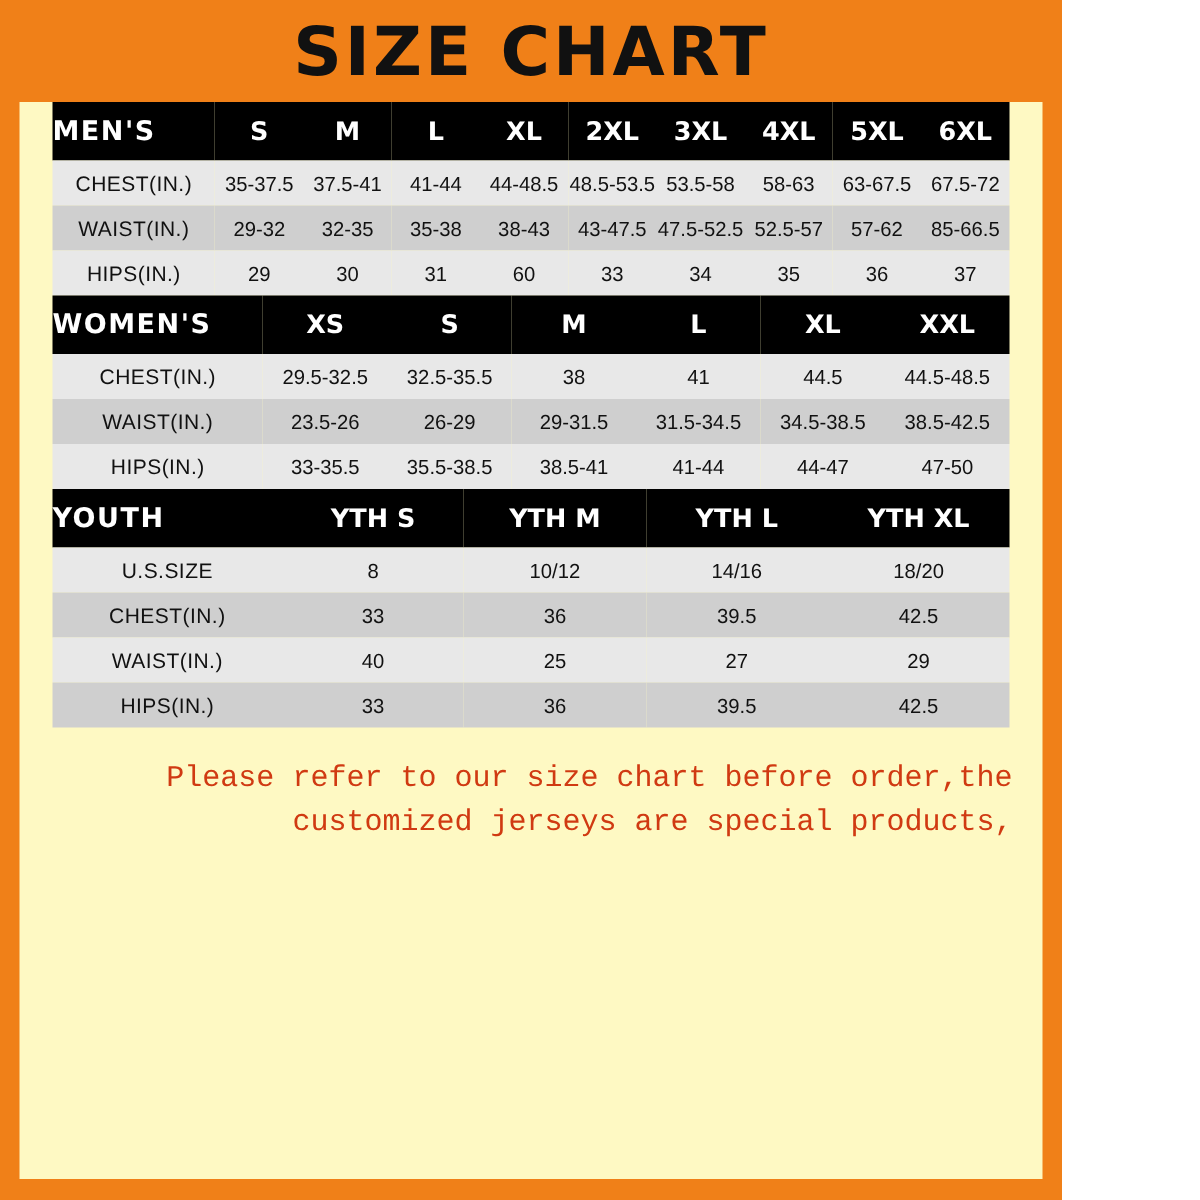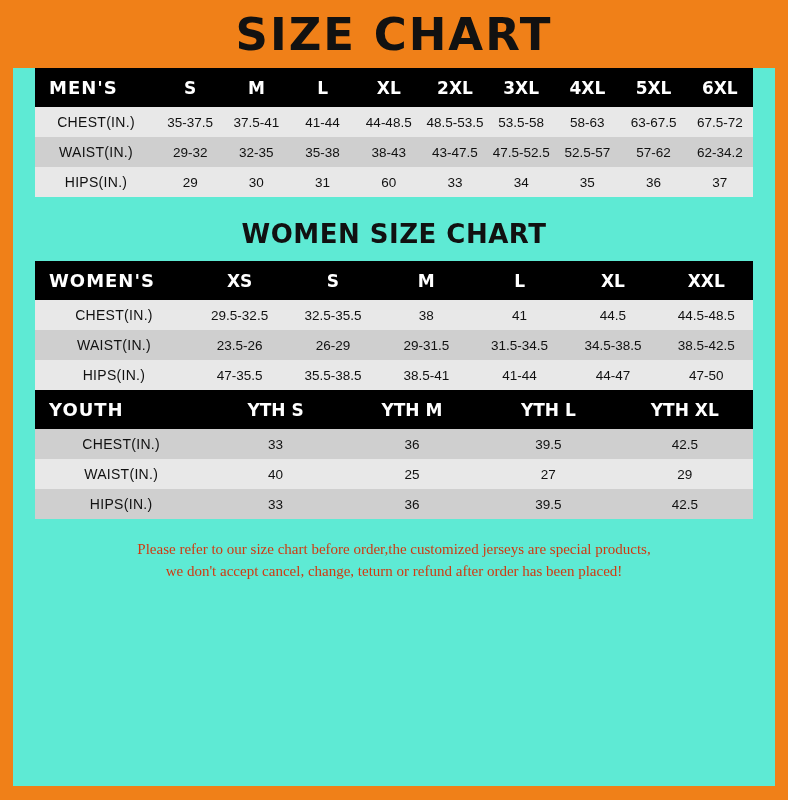--- a/index.html
+++ b/index.html
@@ -8,23 +8,23 @@
   }
   body {
     width: 800px;
     height: 800px;
     background: #ffffff;
     font-family: "Liberation Sans", sans-serif;
     overflow: hidden;
   }
   .page {
     position: relative;
-    width: 788px;
+    width: 708px;
     height: 800px;
-    background: #5eead4;
+    background: #fef9c3;
     box-sizing: border-box;
     border-left: 13px solid #f08018;
     border-right: 13px solid #f08018;
   }
   .banner {
     background: #f08018;
     height: 68px;
     display: flex;
     align-items: center;
     justify-content: center;
@@ -70,21 +70,20 @@
   }
   tr.head-row th {
     color: #ffffff;
     font-family: "DejaVu Sans", sans-serif;
     font-weight: bold;
     padding: 9px 0;
     font-size: 17px;
   }
   tr.head-row th.first-col {
     text-align: left;
-    padding-left: 14px;
     letter-spacing: 1px;
     font-size: 18px;
   }
   
   tr.body-row td {
     padding: 7px 0;
     font-size: 13.5px;
   }
   tr.body-row td.first-col {
     font-size: 14px;
@@ -94,24 +93,24 @@
   tr.row-dark td { background: #cfcfcf; }
 
   
   .tbl-men col.c0 { width: 17%; }
   .tbl-women col.c0 { width: 22%; }
   .tbl-youth col.c0 { width: 24%; }
 
   .footer-note {
     margin: 20px 20px 0 20px;
     color: #d03a12;
-    font-family: Liberation Serif, serif;
-    font-size: 15px;
+    font-family: Liberation Mono, monospace;
+    font-size: 20px;
     line-height: 1.45;
-    text-align: center;
+    text-align: right;
   }
   .footer-bar {
     position: absolute;
     left: -13px;
     right: -13px;
     bottom: 0;
     height: 14px;
     background: #f08018;
   }
 </style>
@@ -168,40 +167,39 @@
         <tr class="body-row row-dark">
           <td class="first-col">WAIST(IN.)</td>
           <td>29-32</td>
           <td>32-35</td>
           <td>35-38</td>
           <td>38-43</td>
           <td>43-47.5</td>
           <td>47.5-52.5</td>
           <td>52.5-57</td>
           <td>57-62</td>
-          <td>62-34.2</td>
+          <td>85-66.5</td>
         </tr>
         <tr class="body-row row-light">
           <td class="first-col">HIPS(IN.)</td>
           <td>29</td>
           <td>30</td>
           <td>31</td>
           <td>60</td>
           <td>33</td>
           <td>34</td>
           <td>35</td>
           <td>36</td>
           <td>37</td>
         </tr>
       </tbody>
     </table>
   </div>
 
   <div class="section sec-women">
-    <div class="section-title">WOMEN SIZE CHART</div>
     <table class="size-table tbl-women">
       <colgroup>
         <col class="c0">
           <col>
           <col>
           <col>
           <col>
           <col>
           <col>
       </colgroup>
@@ -230,21 +228,21 @@
           <td class="first-col">WAIST(IN.)</td>
           <td>23.5-26</td>
           <td>26-29</td>
           <td>29-31.5</td>
           <td>31.5-34.5</td>
           <td>34.5-38.5</td>
           <td>38.5-42.5</td>
         </tr>
         <tr class="body-row row-light">
           <td class="first-col">HIPS(IN.)</td>
-          <td>47-35.5</td>
+          <td>33-35.5</td>
           <td>35.5-38.5</td>
           <td>38.5-41</td>
           <td>41-44</td>
           <td>44-47</td>
           <td>47-50</td>
         </tr>
       </tbody>
     </table>
   </div>
 
@@ -260,20 +258,27 @@
       <thead>
         <tr class="head-row">
           <th class="first-col">YOUTH</th>
           <th>YTH S</th>
           <th>YTH M</th>
           <th>YTH L</th>
           <th>YTH XL</th>
         </tr>
       </thead>
       <tbody>
+        <tr class="body-row row-light">
+          <td class="first-col">U.S.SIZE</td>
+          <td>8</td>
+          <td>10/12</td>
+          <td>14/16</td>
+          <td>18/20</td>
+        </tr>
         <tr class="body-row row-dark">
           <td class="first-col">CHEST(IN.)</td>
           <td>33</td>
           <td>36</td>
           <td>39.5</td>
           <td>42.5</td>
         </tr>
         <tr class="body-row row-light">
           <td class="first-col">WAIST(IN.)</td>
           <td>40</td>
@@ -287,17 +292,16 @@
           <td>36</td>
           <td>39.5</td>
           <td>42.5</td>
         </tr>
       </tbody>
     </table>
   </div>
 
   <div class="footer-note">
     <div>Please refer to our size chart before order,the customized jerseys are special products,</div>
-    <div>we don't accept cancel, change, teturn or refund after order has been placed!</div>
   </div>
 
   <div class="footer-bar"></div>
 </div>
 
 </body></html>

